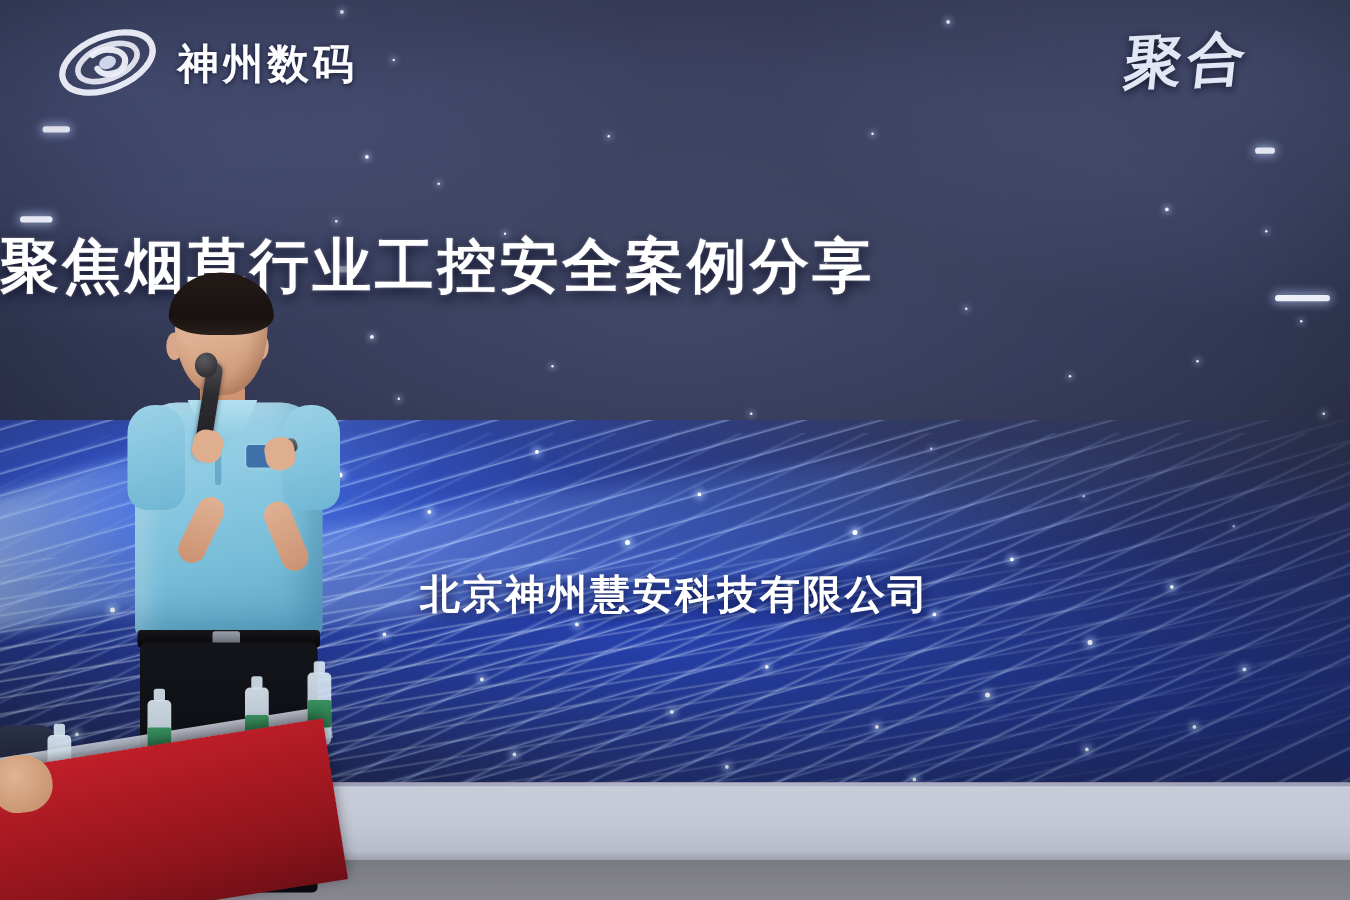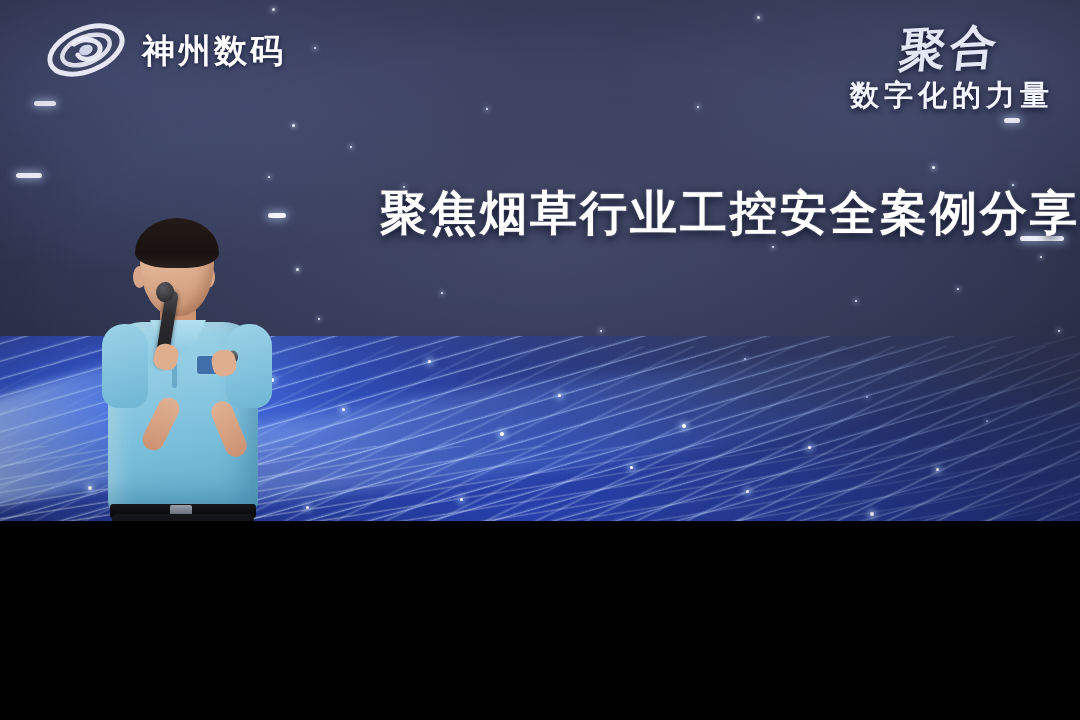--- a/index.html
+++ b/index.html
@@ -1,21 +1,21 @@
 <!DOCTYPE html>
 <html><head>
 <meta charset="utf-8">
 <title>Conference Stage Photo</title>
 <style>
   html,body{margin:0;padding:0;background:#000;}
   body{font-family:"Liberation Sans","DejaVu Sans",sans-serif;}
 
   #stage{
     position:relative;
-    width:1080px;height:521px;
+    width:1080px;height:720px;
     overflow:hidden;
     background:#b91c1c;
   }
 
   
   .screen{
     position:absolute;left:0;top:0;width:1080px;height:626px;
     overflow:hidden;
     background:
       radial-gradient(120% 90% at 52% 6%, #3b3f5e 0%, #343a55 28%, #2f3550 52%, #2b3049 72%, #272c44 100%);
@@ -162,21 +162,21 @@
     margin-right:54px;
   }
   .ev-sub{
     margin-top:-4px;
     font-size:29px;font-weight:700;letter-spacing:5px;color:#f4f6ff;
     text-shadow:0 2px 6px rgba(8,10,30,.85);
   }
 
   
   .slide-title{
-    position:absolute;left:0;right:0;top:182px;text-align:right;
+    position:absolute;left:0;right:0;top:182px;text-align:left;
     font-size:47px;font-weight:700;letter-spacing:3px;color:#ffffff;
     text-shadow:0 3px 10px rgba(8,10,34,.9), 0 0 2px rgba(255,255,255,.5);
   }
   .slide-date{
     position:absolute;left:0;right:0;top:350px;text-align:center;
     font-size:30px;font-weight:700;letter-spacing:1px;color:#ffffff;
     text-shadow:0 2px 8px rgba(8,10,34,.85);
   }
   .slide-company{
     position:absolute;left:0;right:0;top:454px;text-align:center;
@@ -446,24 +446,24 @@
         </g>
         <ellipse cx="42" cy="36" rx="7" ry="5" transform="rotate(-22 42 36)" fill="#dfe5f7" opacity=".9"></ellipse>
       </svg>
       <div class="dc-words">
         <div class="dc-cn">神州数码</div>
       </div>
     </div>
 
     <div class="logo-ev">
       <div class="ev-cal">聚合</div>
-      <div class="ev-sub">数字化的力量</div>
     </div>
 
     <div class="slide-title">聚焦烟草行业工控安全案例分享</div>
+    <div class="slide-company">北京神州慧安科技有限公司</div>
   </div>
 
   <div class="floor">
     <div class="seam"></div>
     <div class="shade"></div>
   </div>
 
   <div class="speaker">
     <div class="sp-shirt"></div>
     <div class="sp-sleeve l"></div>

